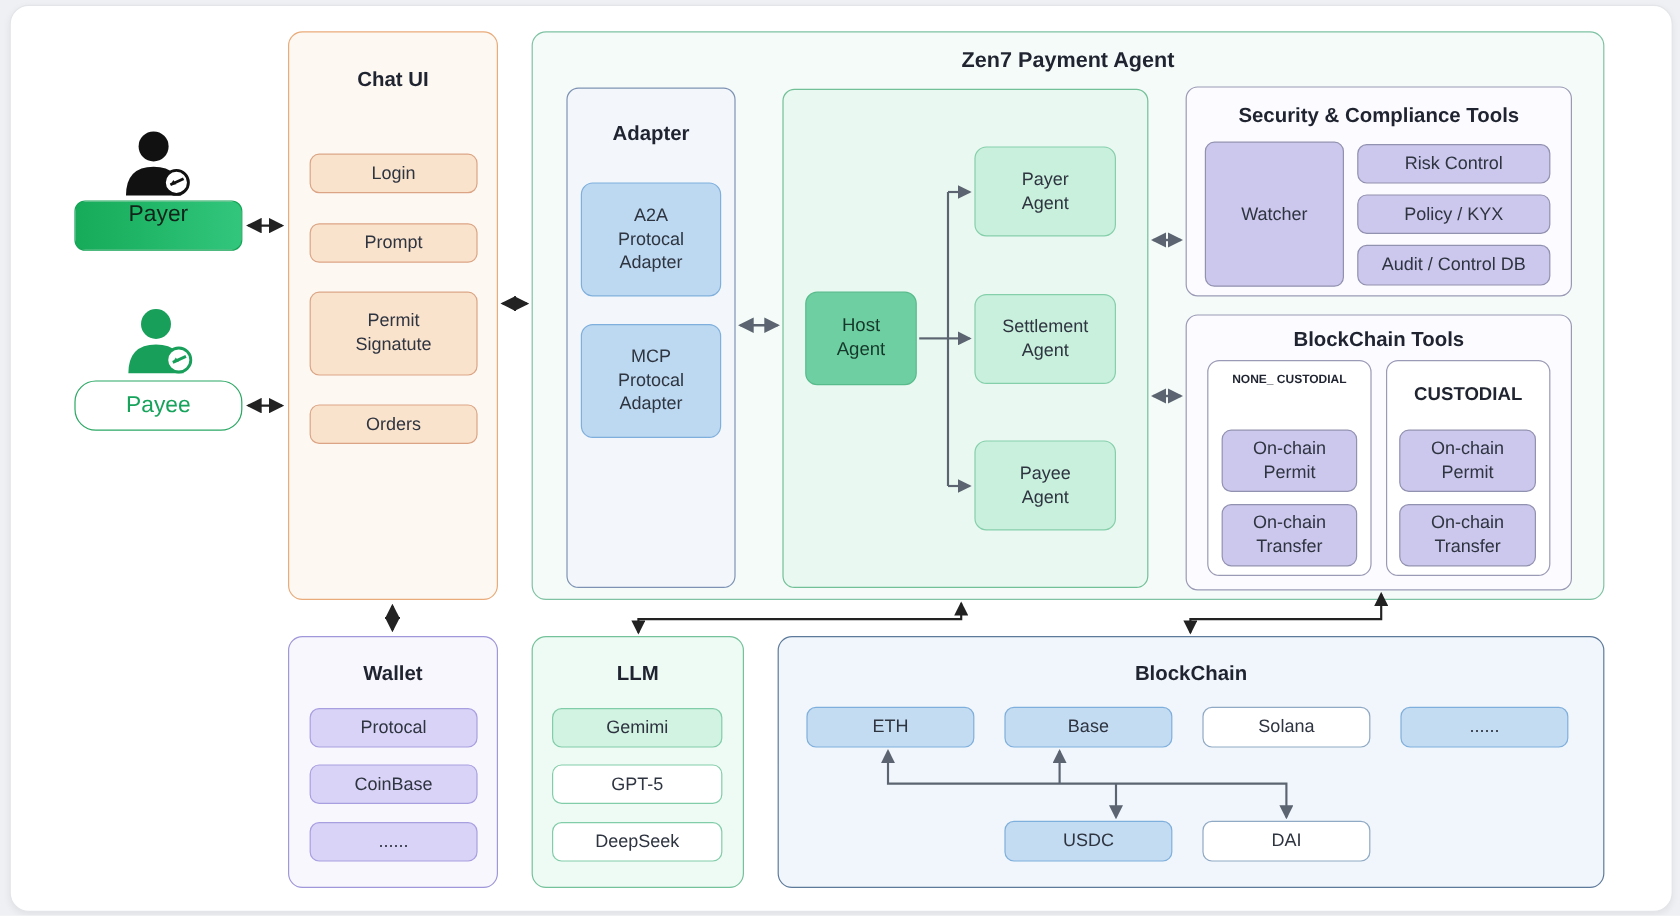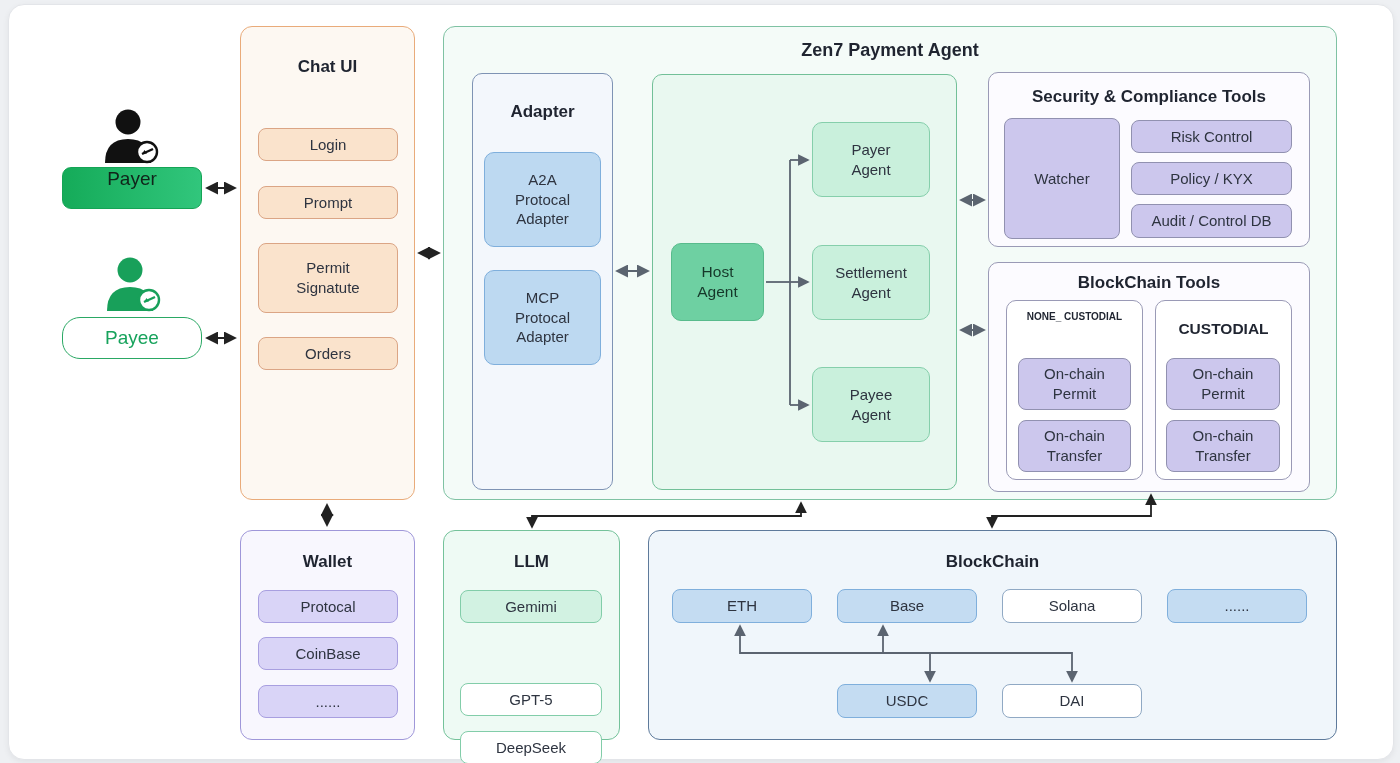--- a/index.html
+++ b/index.html
@@ -20,21 +20,21 @@
   .agents-box{background:#e9f8f0;border-color:#72c098;border-radius:10px;}
   .host-pill{background:#6ed0a2;border-color:#58bb8c;color:#16382a;font-weight:500;border-radius:10px;}
   .agent-pill{background:#c9f0dc;border-color:#85cfab;border-radius:10px;}
   .tools-box{background:#fcfbff;border-color:#9a9ab6;border-radius:10px;}
   .purple-pill{background:#ccc7ed;border-color:#9191b0;}
   .white-sub{background:#ffffff;border:1px solid #9a9ab6;border-radius:10px;}
   .wallet-box{background:#f8f7fe;border-color:#9f97d9;}
   .lav-pill{background:#d9d4f7;border-color:#a89fe0;}
   .llm-box{background:#eefaf4;border-color:#74c29a;}
   .gem-pill{background:#d2f2e2;border-color:#82cda9;}
-  .wg-pill{background:#ffffff;border-color:#82cda9;margin-top:46px;}
+  .wg-pill{background:#ffffff;border-color:#82cda9;}
   .bc-box{background:#f0f6fb;border-color:#5e7a9b;}
   .wb-pill{background:#ffffff;border-color:#90a9c4;}
   .payer-btn{position:absolute;box-sizing:border-box;display:flex;justify-content:center;
              font-size:19px;color:#10241a;border-radius:9px;
              background:linear-gradient(90deg,#15ab59,#31c67c);border:1px solid #14a455;}
   .payee-btn{position:absolute;box-sizing:border-box;display:flex;align-items:center;justify-content:center;
              font-size:19px;color:#17a35c;border-radius:18px;background:#ffffff;border:1.5px solid #2aa864;}
   svg.overlay{position:absolute;left:0;top:0;pointer-events:none;}
 </style>
 </head>

